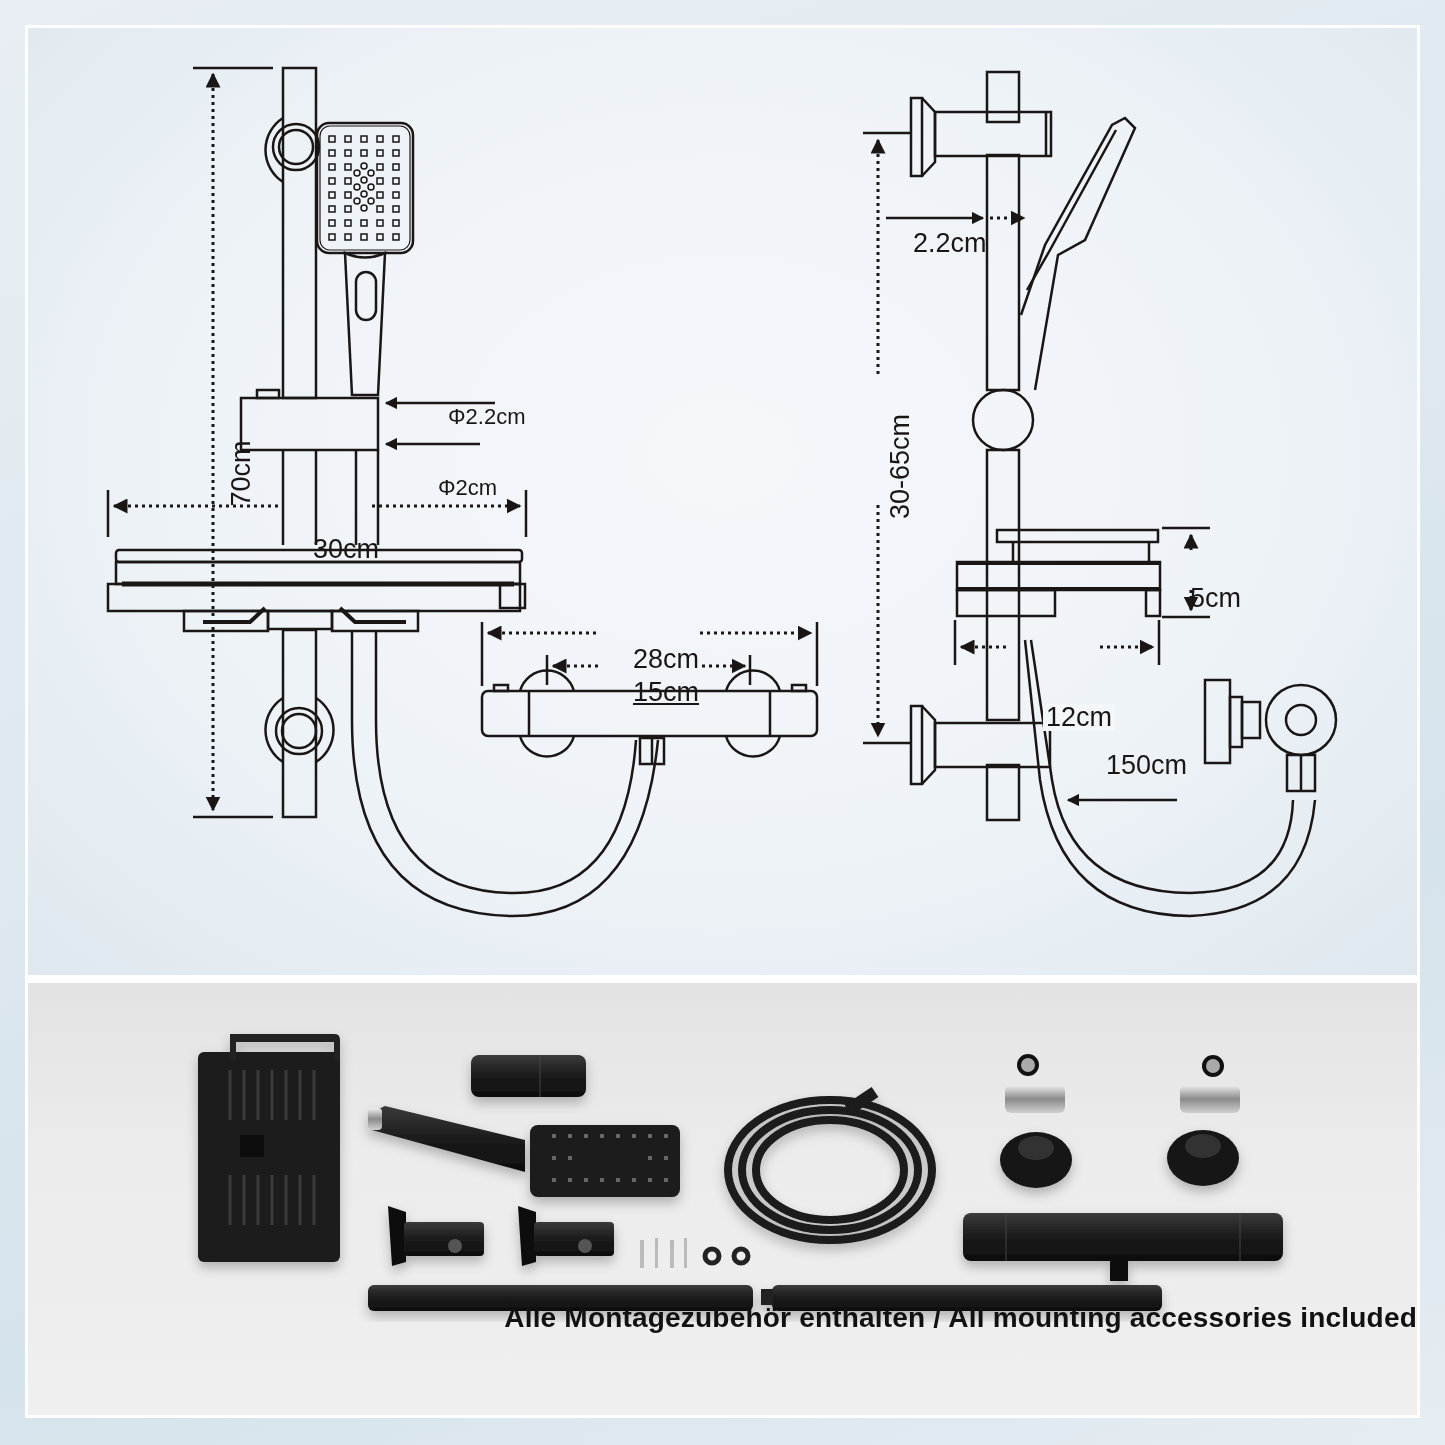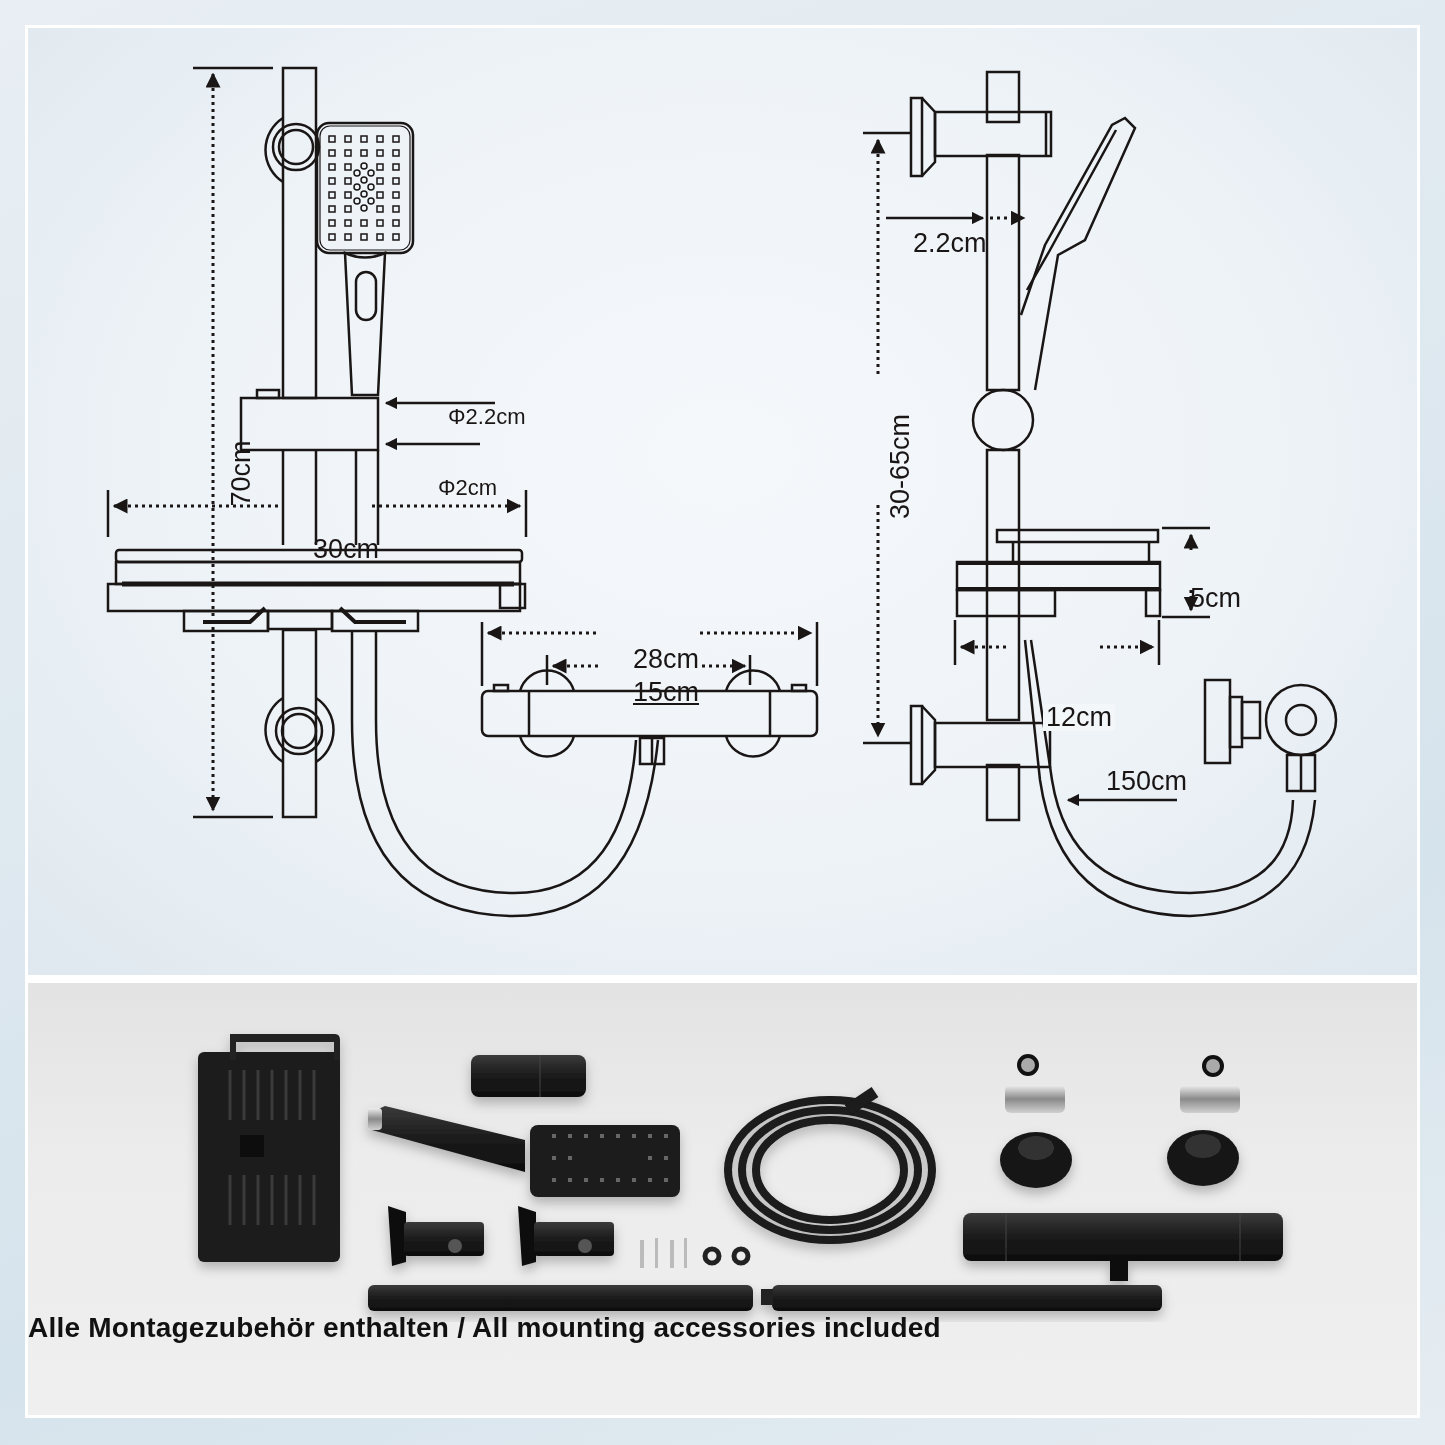--- a/index.html
+++ b/index.html
@@ -4,21 +4,21 @@
 <style>
   html,body{margin:0;padding:0;}
   body{width:1445px;height:1445px;overflow:hidden;position:relative;
     background:linear-gradient(160deg,#e8eef3 0%,#dfe9f0 40%,#d5e3ec 70%,#e6edf2 100%);
     font-family:"Liberation Sans",sans-serif;}
   .frame{position:absolute;left:25px;top:25px;width:1395px;height:1393px;background:#fff;}
   .top-panel{position:absolute;left:28px;top:28px;width:1389px;height:947px;
     background:radial-gradient(ellipse at 50% 45%,#f5f8fb 0%,#eef3f7 55%,#dfe8ef 100%);overflow:hidden;}
   .bottom-panel{position:absolute;left:28px;top:983px;width:1389px;height:432px;
     background:linear-gradient(180deg,#e3e3e3 0%,#ececec 40%,#efefef 100%);overflow:hidden;}
-  .caption{position:absolute;left:0;width:100%;top:329px;text-align:left;
+  .caption{position:absolute;left:0;width:100%;top:319px;text-align:right;
     font-weight:bold;font-size:28px;color:#111;letter-spacing:0.2px;}
   .lbl{position:absolute;font-size:27px;color:#1a1616;white-space:nowrap;line-height:1;}
   .lbl-rot{transform:rotate(-90deg);transform-origin:center;}
 </style>
 </head>
 <body>
 
 <div class="frame"></div>
 
 <div class="top-panel">
@@ -213,21 +213,21 @@
   <div class="lbl" style="left:285px;top:508px;">30cm</div>
   <div class="lbl" style="left:420px;top:378px;font-size:22px;">Φ2.2cm</div>
   <div class="lbl" style="left:410px;top:421px;font-size:22px;margin-top:28px;">Φ2cm</div>
   <div class="lbl" style="left:605px;top:618px;">28cm</div>
   <div class="lbl" style="left:605px;top:651px;text-decoration:underline;">15cm</div>
 
   <div class="lbl lbl-rot" style="left:820px;top:425px;">30-65cm</div>
   <div class="lbl" style="left:885px;top:202px;">2.2cm</div>
   <div class="lbl" style="left:1162px;top:557px;">5cm</div>
   <div class="lbl" style="left:1015px;top:668px;background:#f4f7fa;padding:0 3px;margin-top:8px;">12cm</div>
-  <div class="lbl" style="left:1078px;top:740px;">150cm</div>
+  <div class="lbl" style="left:1078px;top:724px;">150cm</div>
 </div>
 
 <div class="bottom-panel">
   <svg width="1389" height="432" viewBox="28 983 1389 432" style="position:absolute;left:0;top:0;">
     <defs>
       <linearGradient id="blk" x1="0" y1="0" x2="0" y2="1">
         <stop offset="0" stop-color="#3a3a3a"></stop>
           <stop offset="0.5" stop-color="#1b1b1b"></stop>
           <stop offset="1" stop-color="#0e0e0e"></stop>
       </linearGradient>

